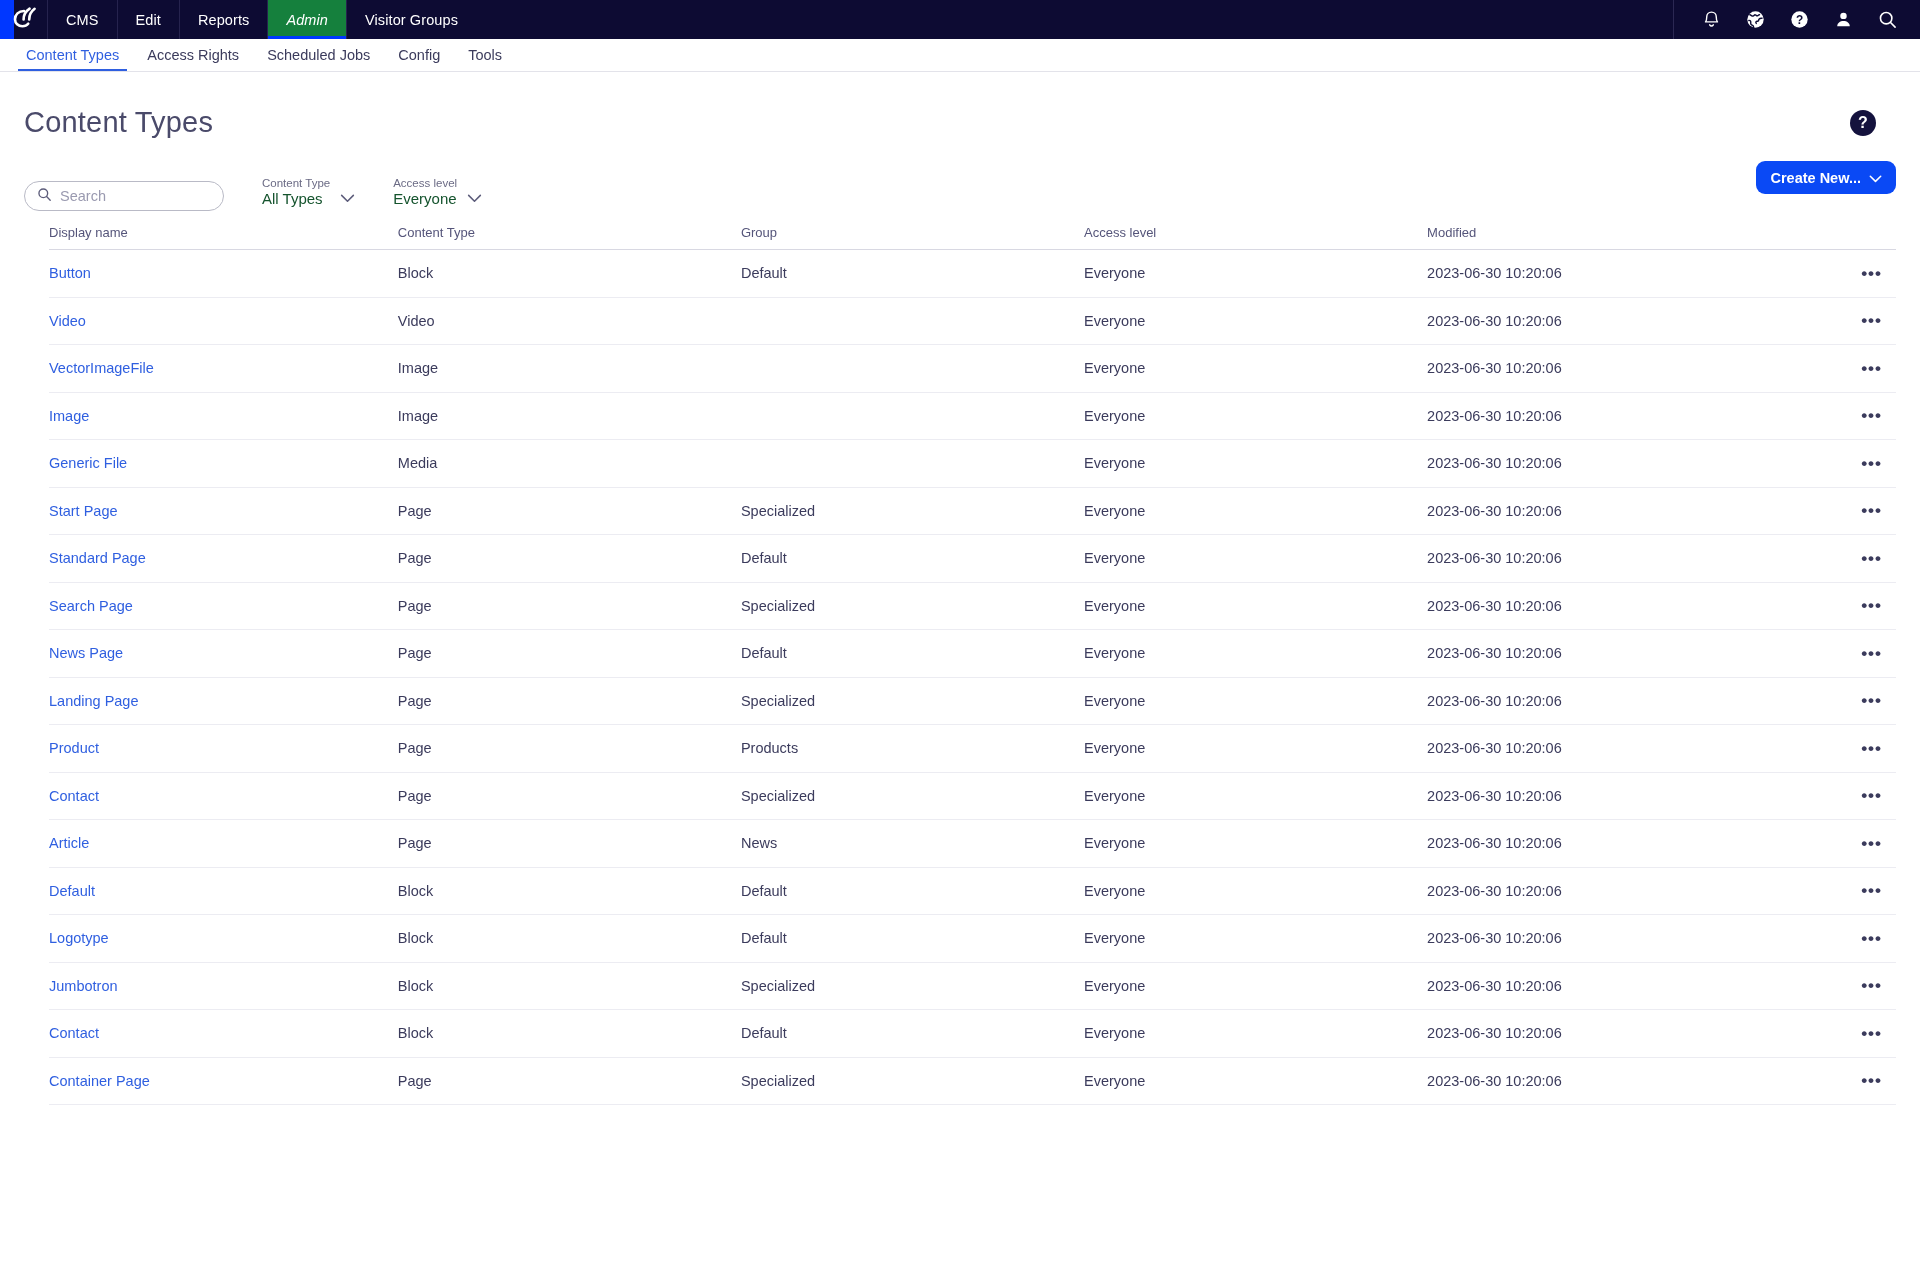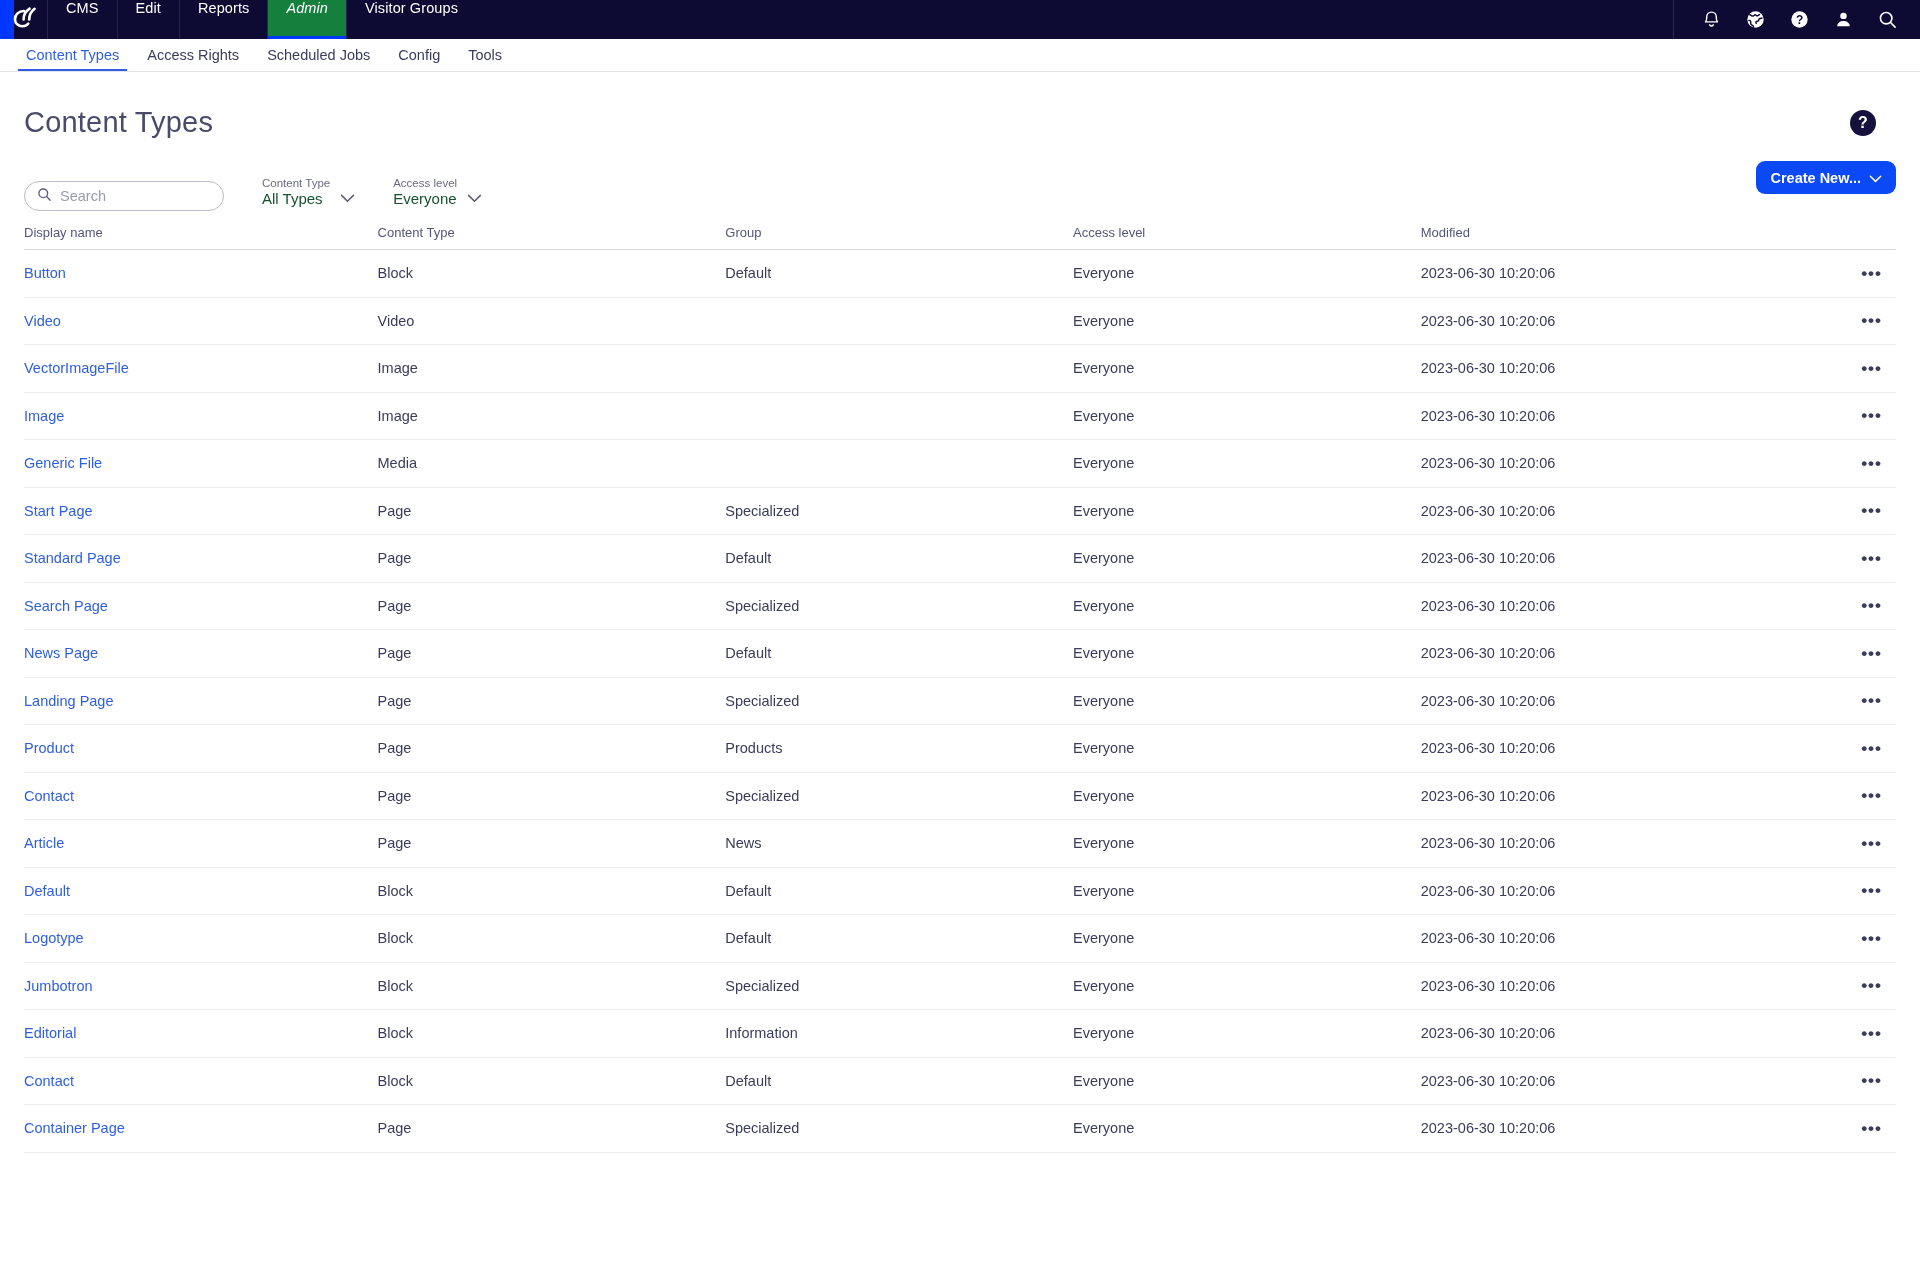--- a/index.html
+++ b/index.html
@@ -34,20 +34,21 @@
     position: absolute;
     left: 0; top: 0; bottom: 0;
     width: 14px;
     background: #0037ff;
   }
   .logo-mark { position: relative; z-index: 2; display: block; }
 
   .topnav { display: flex; align-items: stretch; }
   .topnav-item {
     display: flex;
+    align-items: center;
     padding: 0 18px;
     color: #ffffff;
     font-size: 14.5px;
     letter-spacing: .1px;
     border-left: 1px solid #26234e;
     cursor: pointer;
     position: relative;
     white-space: nowrap;
   }
   .topnav-item:first-child { border-left: 1px solid #26234e; }
@@ -189,21 +190,21 @@
     font-family: "Liberation Sans", sans-serif;
     font-weight: bold;
     padding: 0 14px;
     display: flex;
     align-items: center;
     gap: 8px;
     cursor: pointer;
   }
 
   
-  .table-wrap { padding: 14px 24px 0 24px; }
+  .table-wrap { padding: 14px 24px 0 24px; margin-left: 25px; }
   table.grid {
     width: 100%;
     border-collapse: collapse;
     table-layout: fixed;
   }
   table.grid th {
     text-align: left;
     font-size: 13px;
     font-weight: 400;
     color: #55557a;
@@ -527,28 +528,20 @@
         </tr>
         <tr>
           <td><a>Jumbotron</a></td>
           <td>Block</td>
           <td>Specialized</td>
           <td>Everyone</td>
           <td>2023-06-30 10:20:06</td>
           <td class="cell-act"><span class="dots">•••</span></td>
         </tr>
         <tr>
-          <td><a>Editorial</a></td>
-          <td>Block</td>
-          <td>Information</td>
-          <td>Everyone</td>
-          <td>2023-06-30 10:20:06</td>
-          <td class="cell-act"><span class="dots">•••</span></td>
-        </tr>
-        <tr>
           <td><a>Contact</a></td>
           <td>Block</td>
           <td>Default</td>
           <td>Everyone</td>
           <td>2023-06-30 10:20:06</td>
           <td class="cell-act"><span class="dots">•••</span></td>
         </tr>
         <tr>
           <td><a>Container Page</a></td>
           <td>Page</td>

